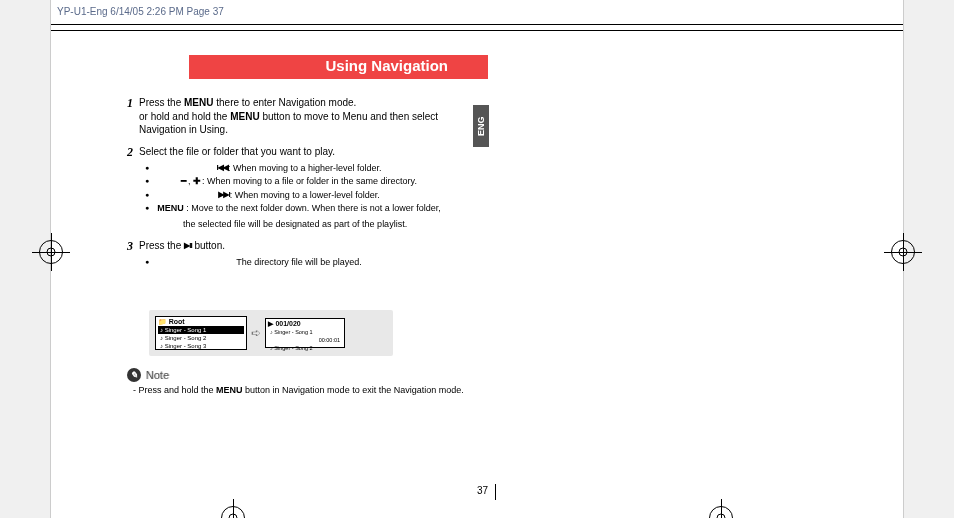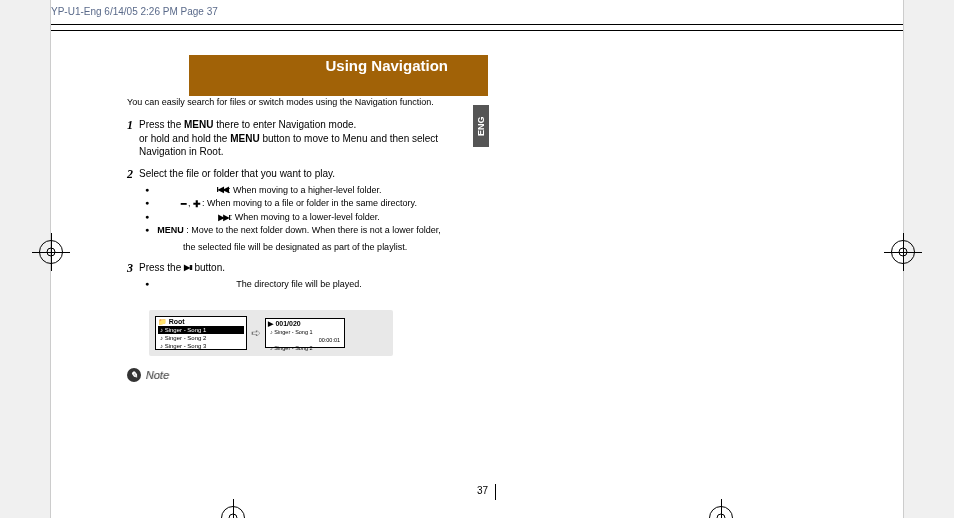--- a/index.html
+++ b/index.html
@@ -21,21 +21,21 @@
     background: #fff;
     border-left: 1px solid #ccc;
     border-right: 1px solid #ccc;
   }
   .header-strip {
     position: absolute;
     top: 4px;
     left: 0;
     font-size: 10px;
     color: #5a6a8a;
-    padding: 2px 0;
+    padding: 2px 6px;
   }
   .thin-rule {
     position: absolute;
     top: 30px;
     left: 0;
     right: 0;
     height: 1px;
     background: #000;
   }
   .thin-rule::before {
@@ -43,22 +43,22 @@
     position: absolute;
     left: 0; right: 0; top: -6px;
     height: 1px;
     background: #000;
   }
   .title-bar {
     position: absolute;
     top: 55px;
     left: 138px;
     right: 415px;
-    height: 41px;
-    background: #a16207;
+    height: 24px;
+    background: #ef4444;
   }
   .title-bar span {
     position: absolute;
     right: 40px;
     top: 2px;
     color: #fff;
     font-weight: bold;
     font-size: 15px;
   }
   .content {
@@ -166,21 +166,20 @@
     text-align: center;
     line-height: 14px;
     vertical-align: middle;
     font-style: italic;
     font-weight: bold;
   }
   .note-label {
     font-size: 11px;
     color: #555;
     text-shadow: 1px 0 0 #ccc;
-    font-style: italic;
     margin-left: 2px;
     vertical-align: middle;
     margin-top: 32px;
   }
   .note-text { font-size: 9px; margin-left: 6px; margin-top: 3px;}
   .page-num {
     position: absolute;
     bottom: 22px;
     left: 50%;
     font-size: 10px;
@@ -228,28 +227,27 @@
   <div class="header-strip">YP-U1-Eng  6/14/05 2:26 PM  Page 37</div>
   <div class="thin-rule"></div>
 
   <div class="title-bar">
     <span>Using Navigation</span>
   </div>
 
   <div class="eng-tab">ENG</div>
 
   <div class="content">
-    <div class="intro">You can easily search for files or switch modes using the Navigation function.</div>
 
     <div class="step">
       <span class="step-num">1</span>
       <span class="step-text">
         <span>Press the </span><b>MENU</b><span> there to enter Navigation mode.</span><br>
         <span>or hold and hold the </span><b>MENU</b><span> button to move to Menu and then select</span><br>
-        <span>Navigation in Root.</span>
+        <span>Navigation in Using.</span>
       </span>
     </div>
 
     <div class="step">
       <span class="step-num">2</span>
       <span class="step-text">Select the file or folder that you want to play.</span>
       <div class="bul-list">
         <div class="bul"><span class="icon-rew"></span><span>: When moving to a higher-level folder.</span></div>
         <div class="bul"><span class="icon-minus"></span><span> , </span><span class="icon-plus"></span><span> : When moving to a file or folder in the same directory.</span></div>
         <div class="bul"><span class="icon-fwd"></span><span>: When moving to a lower-level folder.</span></div>
@@ -281,20 +279,23 @@
       <div class="hdr">▶ 001/020</div>
       <div class="row">♪ <span>Singer - Song 1</span></div>
       <div class="row" style="text-align:right;">00:00:01</div>
       <div class="row">♪ <span>Singer - Song 2</span></div>
     </div>
   </div>
 
   <div class="note-row">
     <span class="note-badge">✎</span>
     <span class="note-label">Note</span>
+    <div class="note-text">
+      <span>- Press and hold the </span><b>MENU</b><span> button in Navigation mode to exit the Navigation mode.</span>
+    </div>
   </div>
 
   <div class="page-num">37</div>
   <div class="page-num-line"></div>
 
   <div class="regmark reg-l">
       <div class="c"></div>
     </div>
   <div class="regmark reg-r">
       <div class="c"></div>

